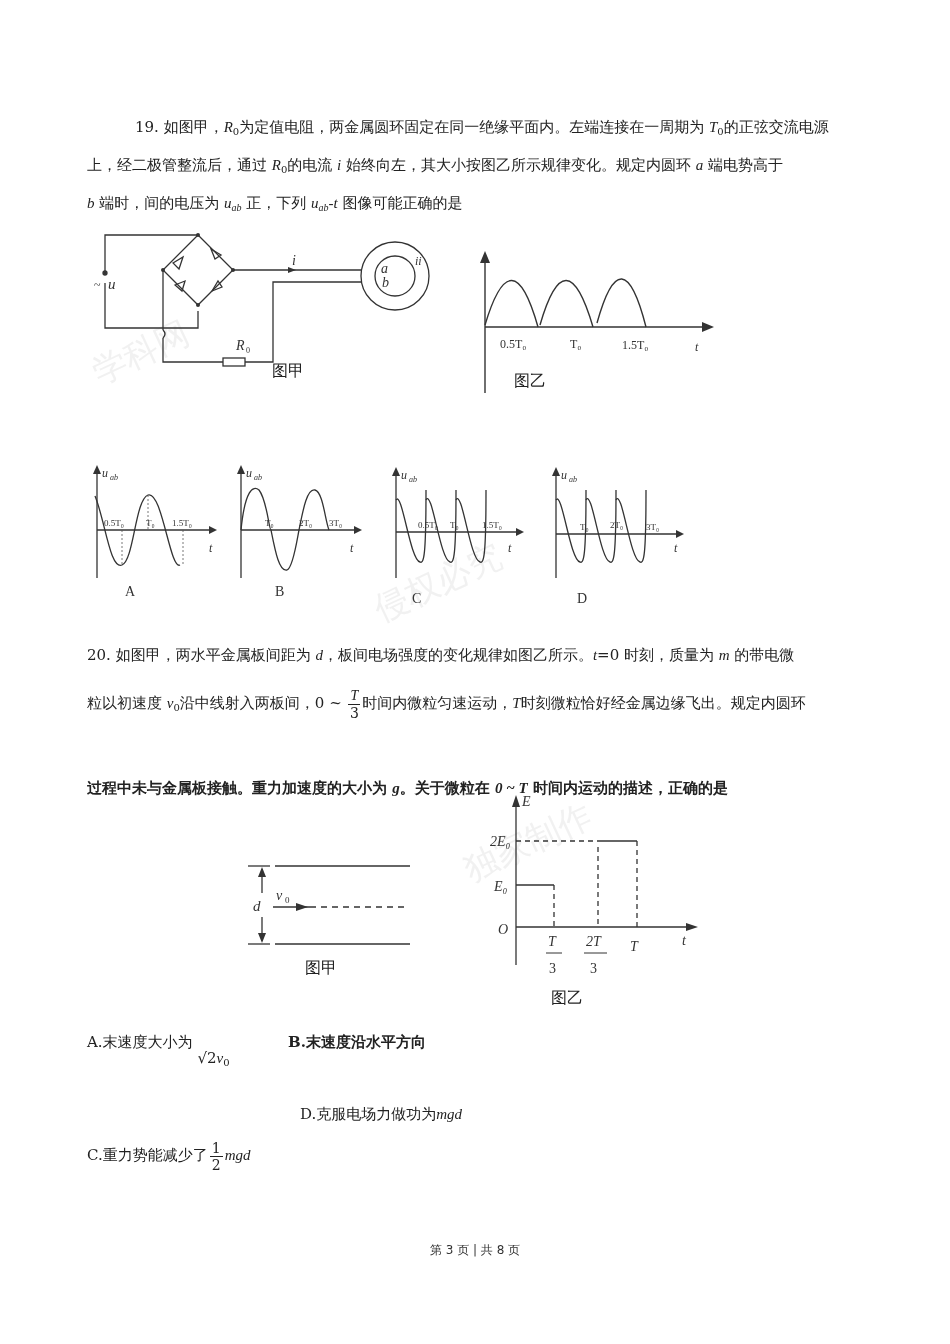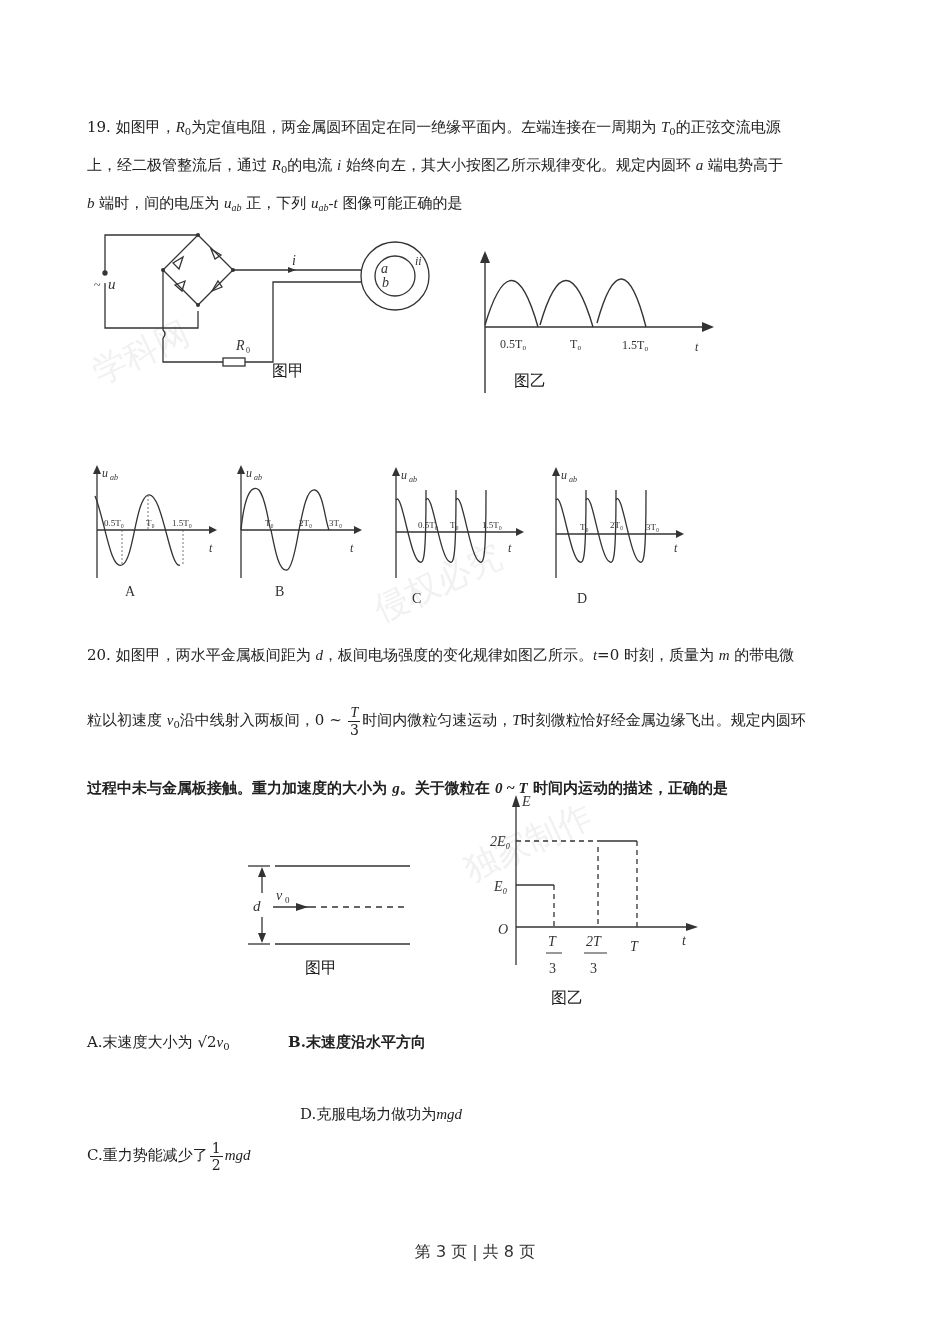--- a/index.html
+++ b/index.html
@@ -6,33 +6,33 @@
   body { width:950px; height:1344px; position:relative; overflow:hidden;
          font-family:"DejaVu Serif","Liberation Serif",serif; color:#222; }
   .line { position:absolute; left:87px; font-size:15px; line-height:20px; white-space:nowrap; }
   .it { font-style:italic; font-family:"Liberation Serif",serif; }
   sub { font-size:10px; vertical-align:-3px; line-height:0; }
   .fig { position:absolute; }
   .cap { position:absolute; font-family:"DejaVu Sans","Liberation Sans",sans-serif; font-size:16px; color:#222; }
   .frac { display:inline-block; vertical-align:middle; text-align:center; font-size:14px; line-height:16px; margin:0 2px; }
   .frac span { display:block; }
   .frac .num { border-bottom:1px solid #222; padding:0 2px; }
-  .footer { position:absolute; left:0; width:950px; top:1242px; text-align:center; font-size:16px; color:#333;
+  .footer { position:absolute; left:0; width:950px; top:1242px; text-align:center; font-size:12px; color:#333;
             font-family:"DejaVu Sans","Liberation Sans",sans-serif; }
   svg text { font-family:"Liberation Serif",serif; }
   .wm { position:absolute; color:rgba(200,200,200,0.25); font-family:"DejaVu Sans",sans-serif; font-size:34px; transform:rotate(-25deg); pointer-events:none; }
 </style>
 </head>
 <body>
 
 <div class="wm" style="left:90px;top:330px;">学科网</div>
 <div class="wm" style="left:370px;top:560px;">侵权必究</div>
 <div class="wm" style="left:460px;top:820px;">独家制作</div>
 
-<div class="line" style="top:117px;">
+<div class="line" style="top:117px;margin-left:48px;">
   <span>19.</span>
   <span>如图甲，</span><span class="it">R</span><sub>0</sub><span>为定值电阻，两金属圆环固定在同一绝缘平面内。左端连接在一周期为 </span><span class="it">T</span><sub>0</sub><span>的正弦交流电源</span>
 </div>
 <div class="line" style="top:155px;text-align:center;">
   <span>上，经二极管整流后，通过 </span><span class="it">R</span><sub>0</sub><span>的电流 </span><span class="it">i</span><span> 始终向左，其大小按图乙所示规律变化。规定内圆环 </span><span class="it">a</span><span> 端电势高于</span>
 </div>
 <div class="line" style="top:193px;">
   <span class="it">b</span><span> 端时，间的电压为 </span><span class="it">u</span><sub class="it">ab</sub><span> 正，下列 </span><span class="it">u</span><sub class="it">ab</sub><span class="it">-t</span><span> 图像可能正确的是</span>
 </div>
 
@@ -165,21 +165,21 @@
   <text x="60" y="68" font-size="9" fill="#333">2T₀</text>
   <text x="96" y="70" font-size="9" fill="#333">3T₀</text>
   <text x="124" y="92" font-size="12" font-style="italic" fill="#333">t</text>
   <text x="27" y="143" font-size="14" fill="#333">D</text>
 </svg>
 
 <div class="line" style="top:645px;text-align:center;">
   <span>20.</span>
   <span>如图甲，两水平金属板间距为 </span><span class="it">d</span><span>，板间电场强度的变化规律如图乙所示。</span><span class="it">t</span><span>=0 时刻，质量为 </span><span class="it">m</span><span> 的带电微</span>
 </div>
-<div class="line" style="top:702px;line-height:36px;">
+<div class="line" style="top:685px;line-height:36px;">
   <span>粒以初速度 </span><span class="it">v</span><sub>0</sub><span>沿中线射入两板间，</span><span>0 ~ </span><span class="frac"><span class="num it">T</span><span>3</span></span><span>时间内微粒匀速运动，</span><span class="it">T</span><span>时刻微粒恰好经金属边缘飞出。规定内圆环</span>
 </div>
 <div class="line" style="top:778px;font-weight:bold;">
   <span>过程中未与金属板接触。重力加速度的大小为 </span><span class="it">g</span><span>。关于微粒在 </span><span class="it">0 ~ T</span><span> 时间内运动的描述，正确的是</span>
 </div>
 
 <svg class="fig" style="left:240px;top:855px;" width="180" height="100" viewBox="0 0 180 100">
   <g stroke="#333" stroke-width="1.3" fill="none">
     <line x1="35" y1="11" x2="170" y2="11"></line>
     <line x1="35" y1="89" x2="170" y2="89"></line>
@@ -222,21 +222,21 @@
   <text x="96" y="153" font-size="14" font-style="italic" fill="#333">2T</text>
   <line x1="94" y1="160" x2="117" y2="160" stroke="#333"></line>
   <text x="100" y="180" font-size="14" fill="#333">3</text>
   <text x="140" y="158" font-size="14" font-style="italic" fill="#333">T</text>
   <text x="192" y="152" font-size="14" font-style="italic" fill="#333">t</text>
 </svg>
 <div class="cap" style="left:551px;top:988px;">图乙</div>
 
 <div class="line" style="top:1032px;">
   <span>A.末速度大小为</span>
-  <span style="position:relative;top:0;"><span>√2</span><span class="it">v</span><sub>0</sub></span>
+  <span style="position:relative;top:16px;"><span>√2</span><span class="it">v</span><sub>0</sub></span>
 </div>
 <div class="line" style="top:1032px;left:288px;font-weight:bold;">
   <span>B.末速度沿水平方向</span>
 </div>
 <div class="line" style="top:1097px;line-height:36px;margin-top:40px;">
   <span>C.重力势能减少了</span><span class="frac"><span class="num">1</span><span>2</span></span><span class="it">mgd</span>
 </div>
 <div class="line" style="top:1104px;left:300px;">
   <span>D.克服电场力做功为</span><span class="it">mgd</span>
 </div>

